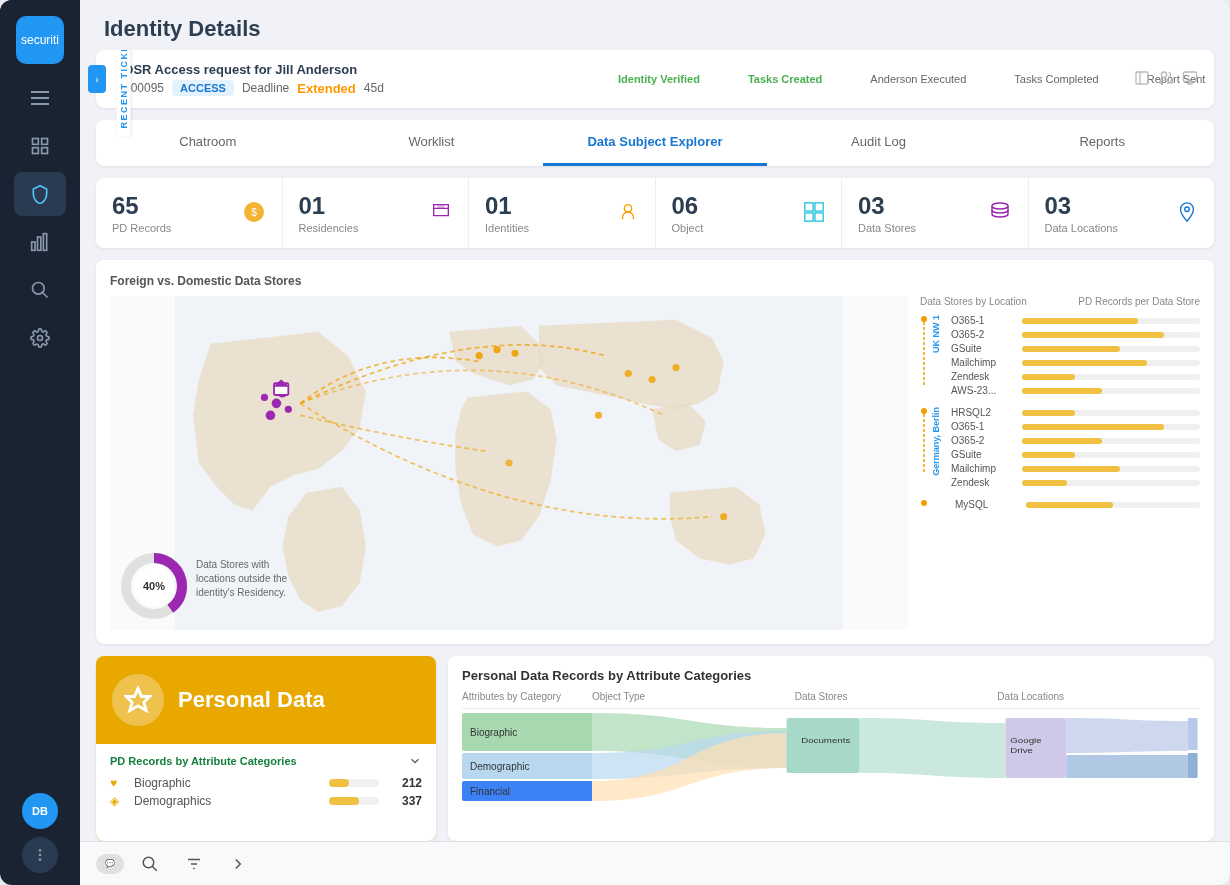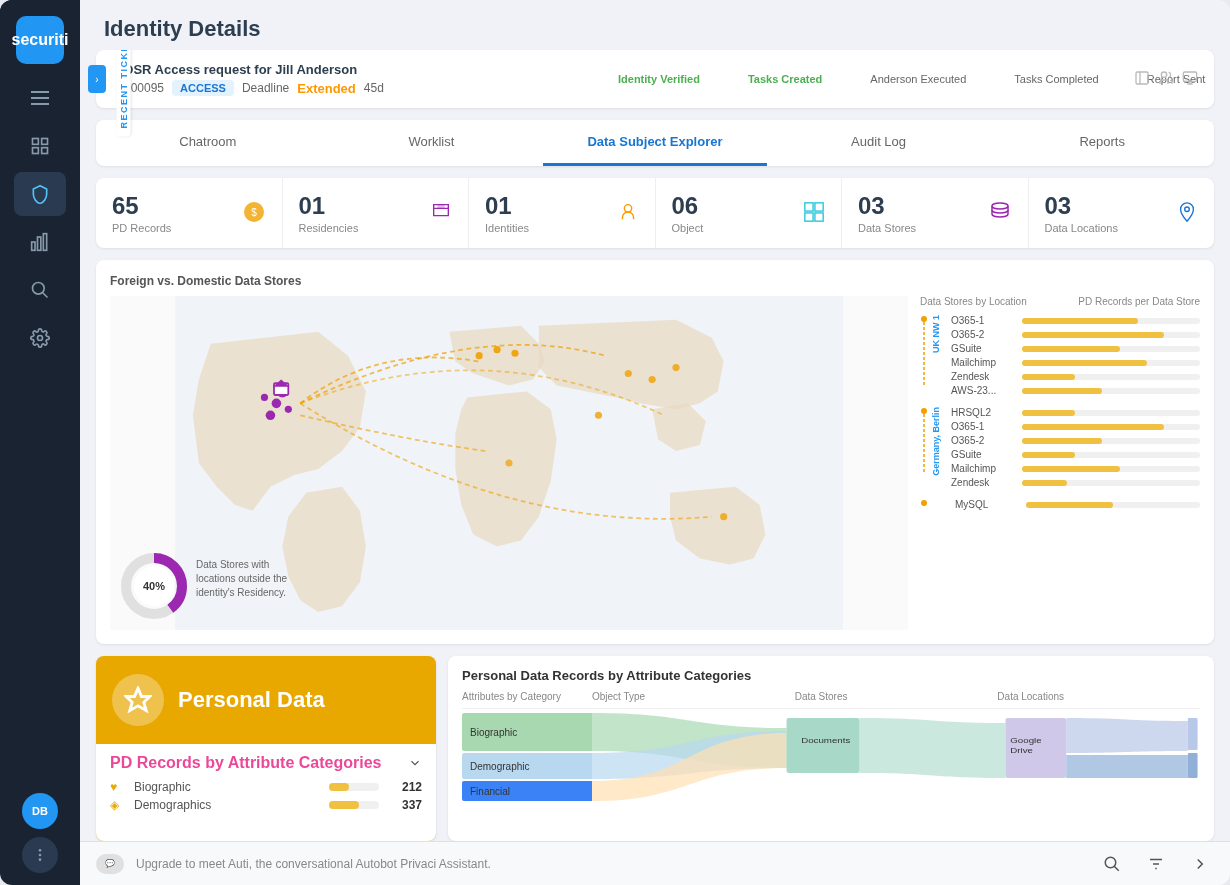--- a/index.html
+++ b/index.html
@@ -71,21 +71,21 @@
     .region-group { display: flex; gap: 6px; }
 
     
     .bottom-section { display: flex; gap: 12px; height: 185px; flex-shrink: 0; }
     .personal-data-panel { width: 340px; flex-shrink: 0; background: #e8a800; border-radius: 8px; overflow: hidden; display: flex; flex-direction: column; box-shadow: 0 1px 3px rgba(0,0,0,0.1); }
     .pd-header { padding: 18px 16px; display: flex; align-items: center; gap: 14px; }
     .pd-icon-circle { width: 52px; height: 52px; background: rgba(255,255,255,0.3); border-radius: 50%; display: flex; align-items: center; justify-content: center; }
     .pd-title { font-size: 22px; font-weight: 700; color: white; }
     .pd-records-section { background: white; flex: 1; padding: 10px 14px; }
     .pd-records-header { display: flex; align-items: center; justify-content: space-between; margin-bottom: 8px; }
-    .pd-records-title { font-size: 16px; font-weight: 600; color: #ec4899; }
+    .pd-records-title { font-size: 11px; font-weight: 600; color: #15803d; }
     .pd-records-rows { display: flex; flex-direction: column; gap: 4px; }
     .pd-record-row { display: flex; align-items: center; gap: 8px; }
     .pd-record-icon { font-size: 12px; color: #e8a800; width: 16px; }
     .pd-record-label { font-size: 12px; color: #555; flex: 1; }
     .pd-record-bar-container { width: 50px; height: 8px; background: #f0f0f0; border-radius: 4px; }
     .pd-record-bar { height: 8px; background: #f0c040; border-radius: 4px; }
     .pd-record-count { font-size: 12px; color: #333; font-weight: 600; width: 35px; text-align: right; }
 
     
     .pd-chart-panel { flex: 1; background: white; border-radius: 8px; padding: 12px 14px; box-shadow: 0 1px 3px rgba(0,0,0,0.08); overflow: hidden; }
@@ -99,21 +99,21 @@
     .bottom-icon { width: 28px; height: 28px; display: flex; align-items: center; justify-content: center; color: #555; cursor: pointer; }
   </style>
 </head>
 <body>
 
 <div class="app-container">
 
   <div class="sidebar">
     <div class="sidebar-logo">
       <div class="logo-box">
-        <span style="color:white;font-size:16px;font-weight:700;">securiti</span>
+        <span style="color:white;font-size:12px;font-weight:400;">securiti</span>
       </div>
     </div>
     <div style="width:80px;height:36px;display:flex;align-items:center;justify-content:center;color:#8899aa;cursor:pointer;">
       <svg width="18" height="14" viewBox="0 0 18 14">
           <rect y="0" width="18" height="2" fill="#8899aa"></rect>
           <rect y="6" width="18" height="2" fill="#8899aa"></rect>
           <rect y="12" width="18" height="2" fill="#8899aa"></rect>
         </svg>
     </div>
     <div class="sidebar-nav">
@@ -588,21 +588,20 @@
               <text x="500" y="22" fill="#333" font-size="7">United States</text>
               <text x="500" y="52" fill="#333" font-size="7">Canada</text>
             </svg>
           </div>
         </div>
       </div>
     </div>
 
     <div class="bottom-bar">
       <span class="upgrade-bubble">💬</span>
-      <span class="upgrade-msg">Upgrade to meet Auti, the conversational Autobot Privaci Assistant.</span>
       <div class="bottom-icons">
         <div class="bottom-icon">
           <svg width="18" height="18" viewBox="0 0 24 24" fill="none" stroke="#555" stroke-width="2">
               <circle cx="10" cy="10" r="7"></circle>
               <line x1="15" y1="15" x2="21" y2="21"></line>
             </svg>
         </div>
         <div class="bottom-icon">
           <svg width="18" height="18" viewBox="0 0 24 24" fill="none" stroke="#555" stroke-width="2">
               <line x1="4" y1="6" x2="20" y2="6"></line>

